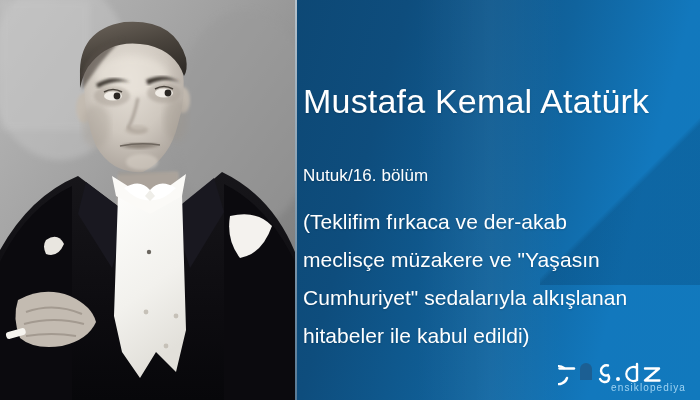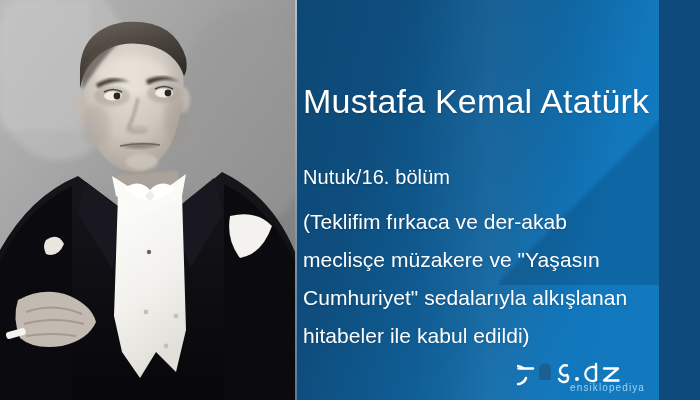--- a/index.html
+++ b/index.html
@@ -33,21 +33,21 @@
     display: block;
     width: 295px;
     height: 400px;
   }
 
   
   .blue-panel {
     position: absolute;
     left: 295px;
     top: 0;
-    width: 364px;
+    width: 405px;
     height: 400px;
     background: linear-gradient(105deg,
                 #0d4875 0%,
                 #0e4d7d 22%,
                 #10639d 55%,
                 #1278bd 78%,
                 #1179bd 100%);
     overflow: hidden;
   }
   
@@ -99,21 +99,21 @@
     letter-spacing: 0.2px;
     white-space: nowrap;
     text-shadow: 0 1px 2px rgba(0,0,0,0.18);
   }
 
   .subtitle {
     position: absolute;
     left: 0;
     top: 166px;
     color: #ffffff;
-    font-size: 20px;
+    font-size: 17px;
     font-weight: 400;
     letter-spacing: 0.1px;
     white-space: nowrap;
     text-shadow: 0 1px 2px rgba(0,0,0,0.18);
   }
 
   .body-lines {
     position: absolute;
     left: 0;
     top: 203px;

